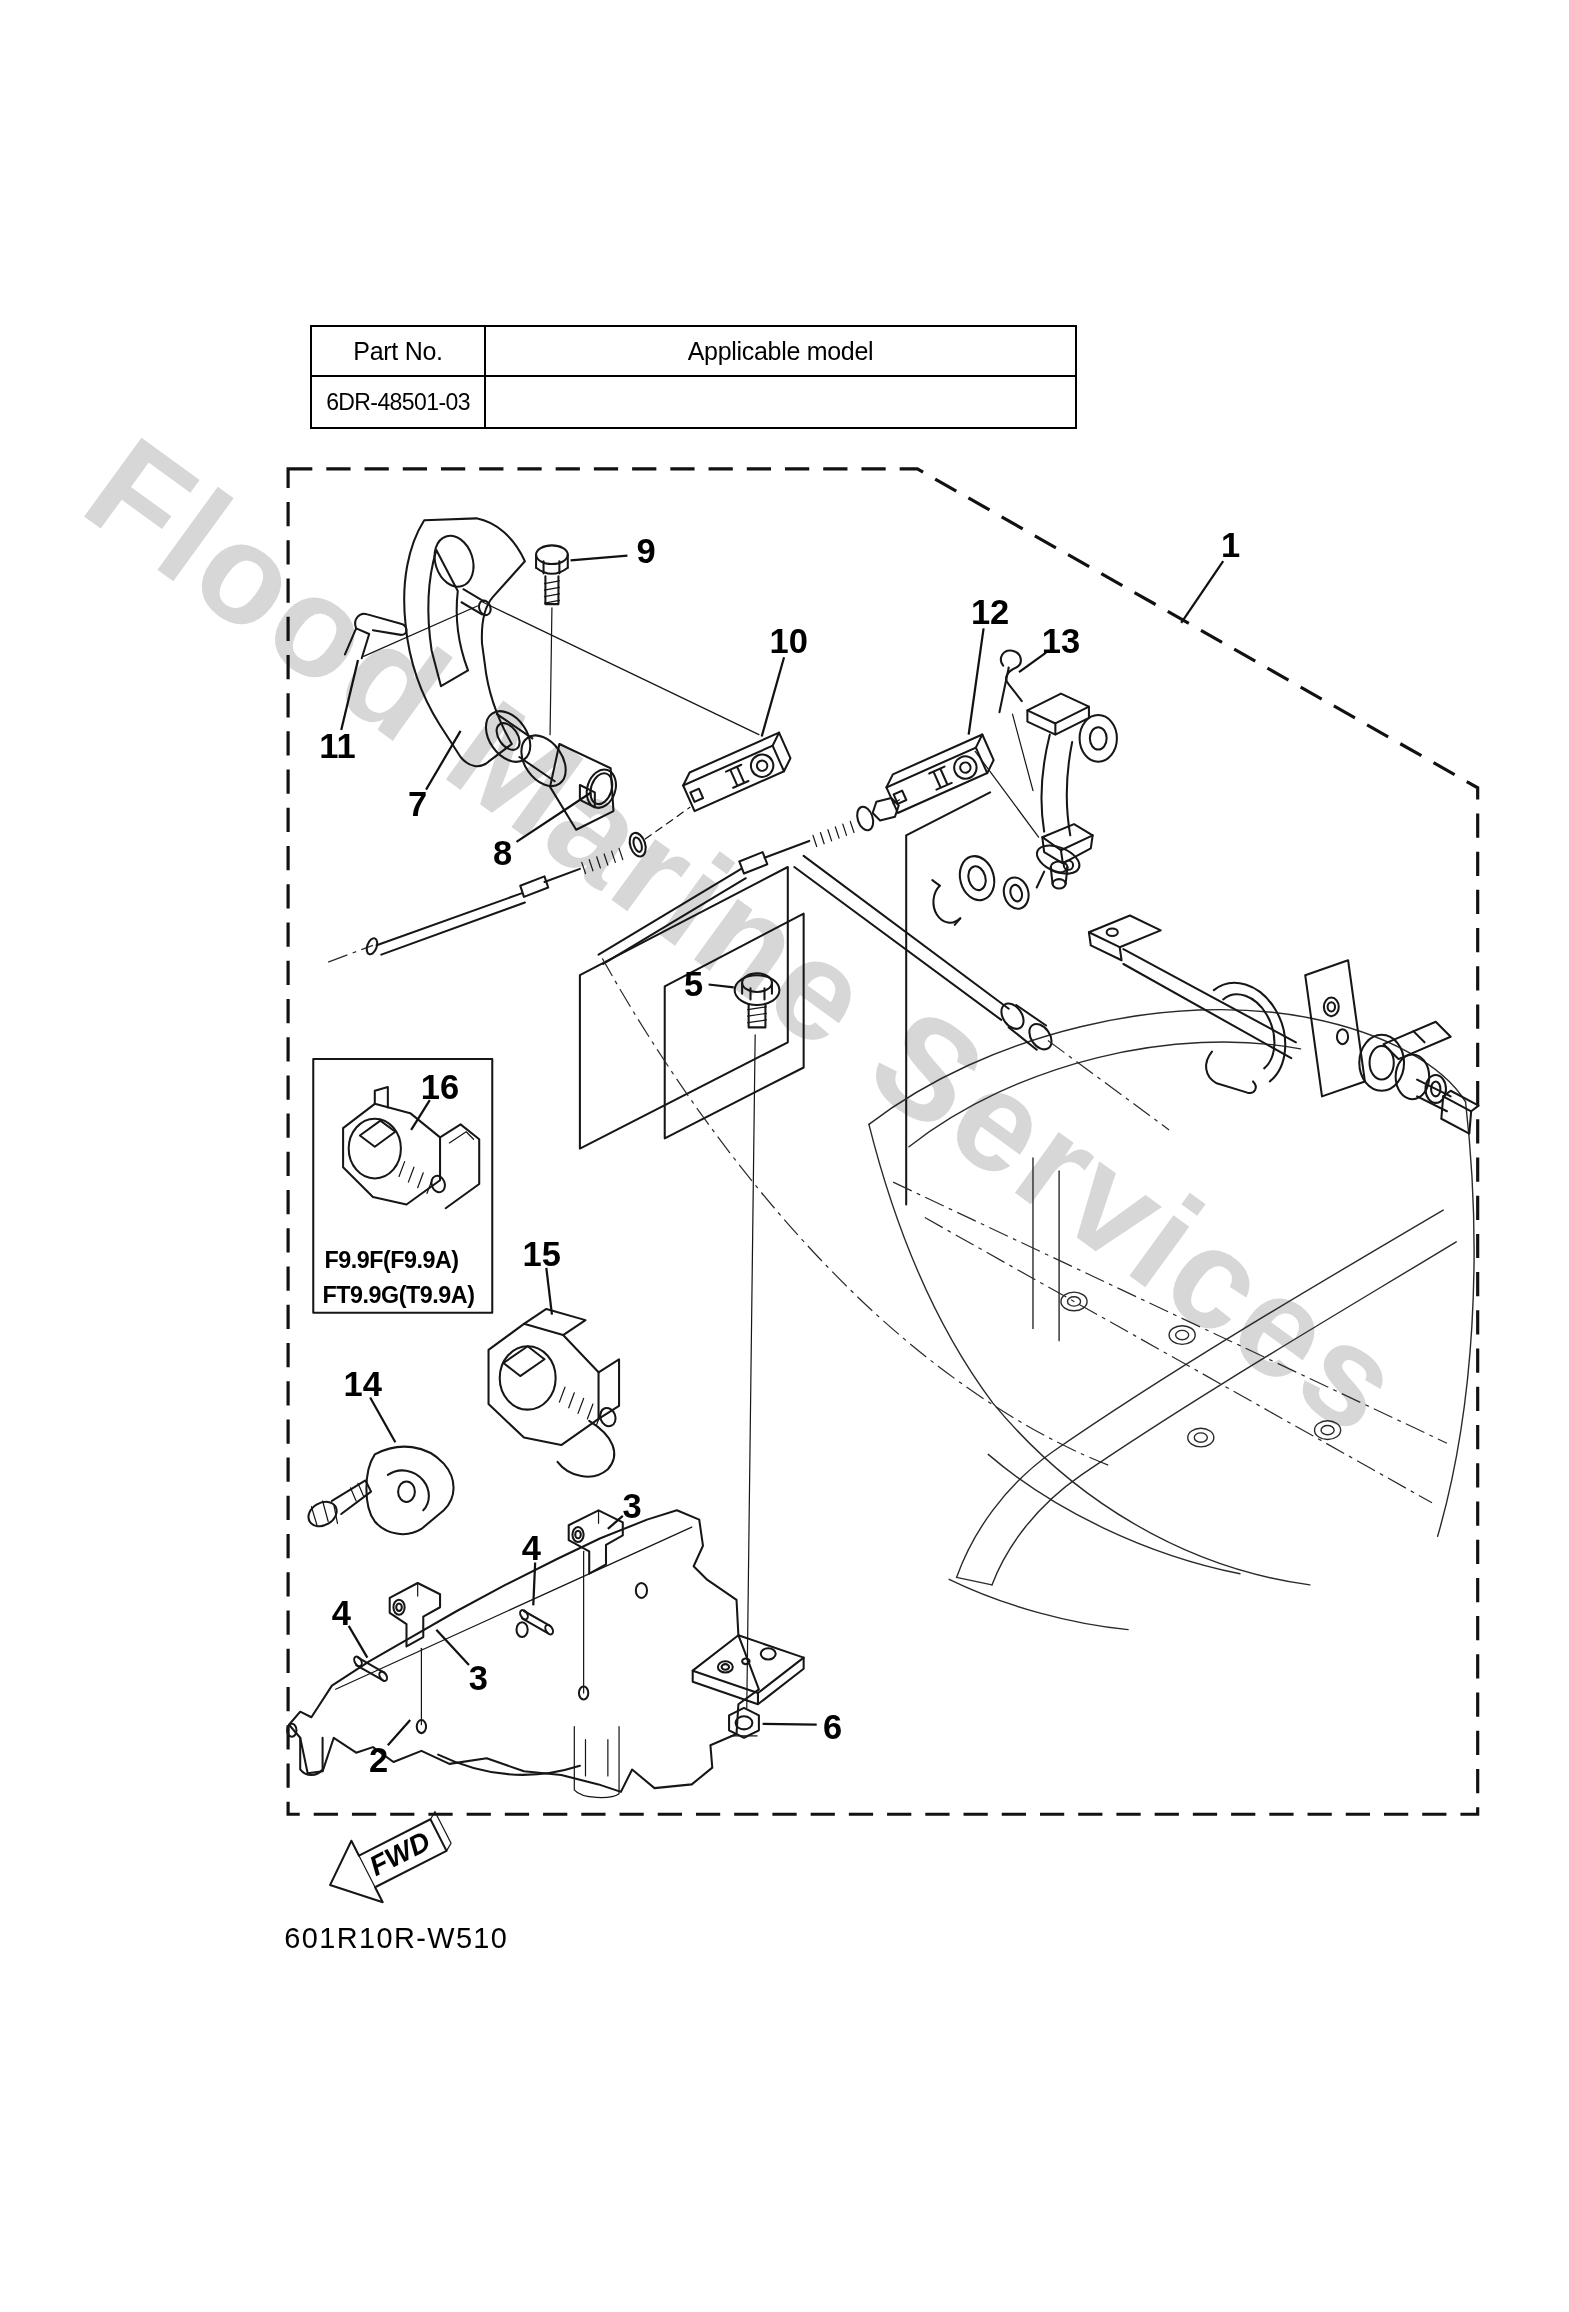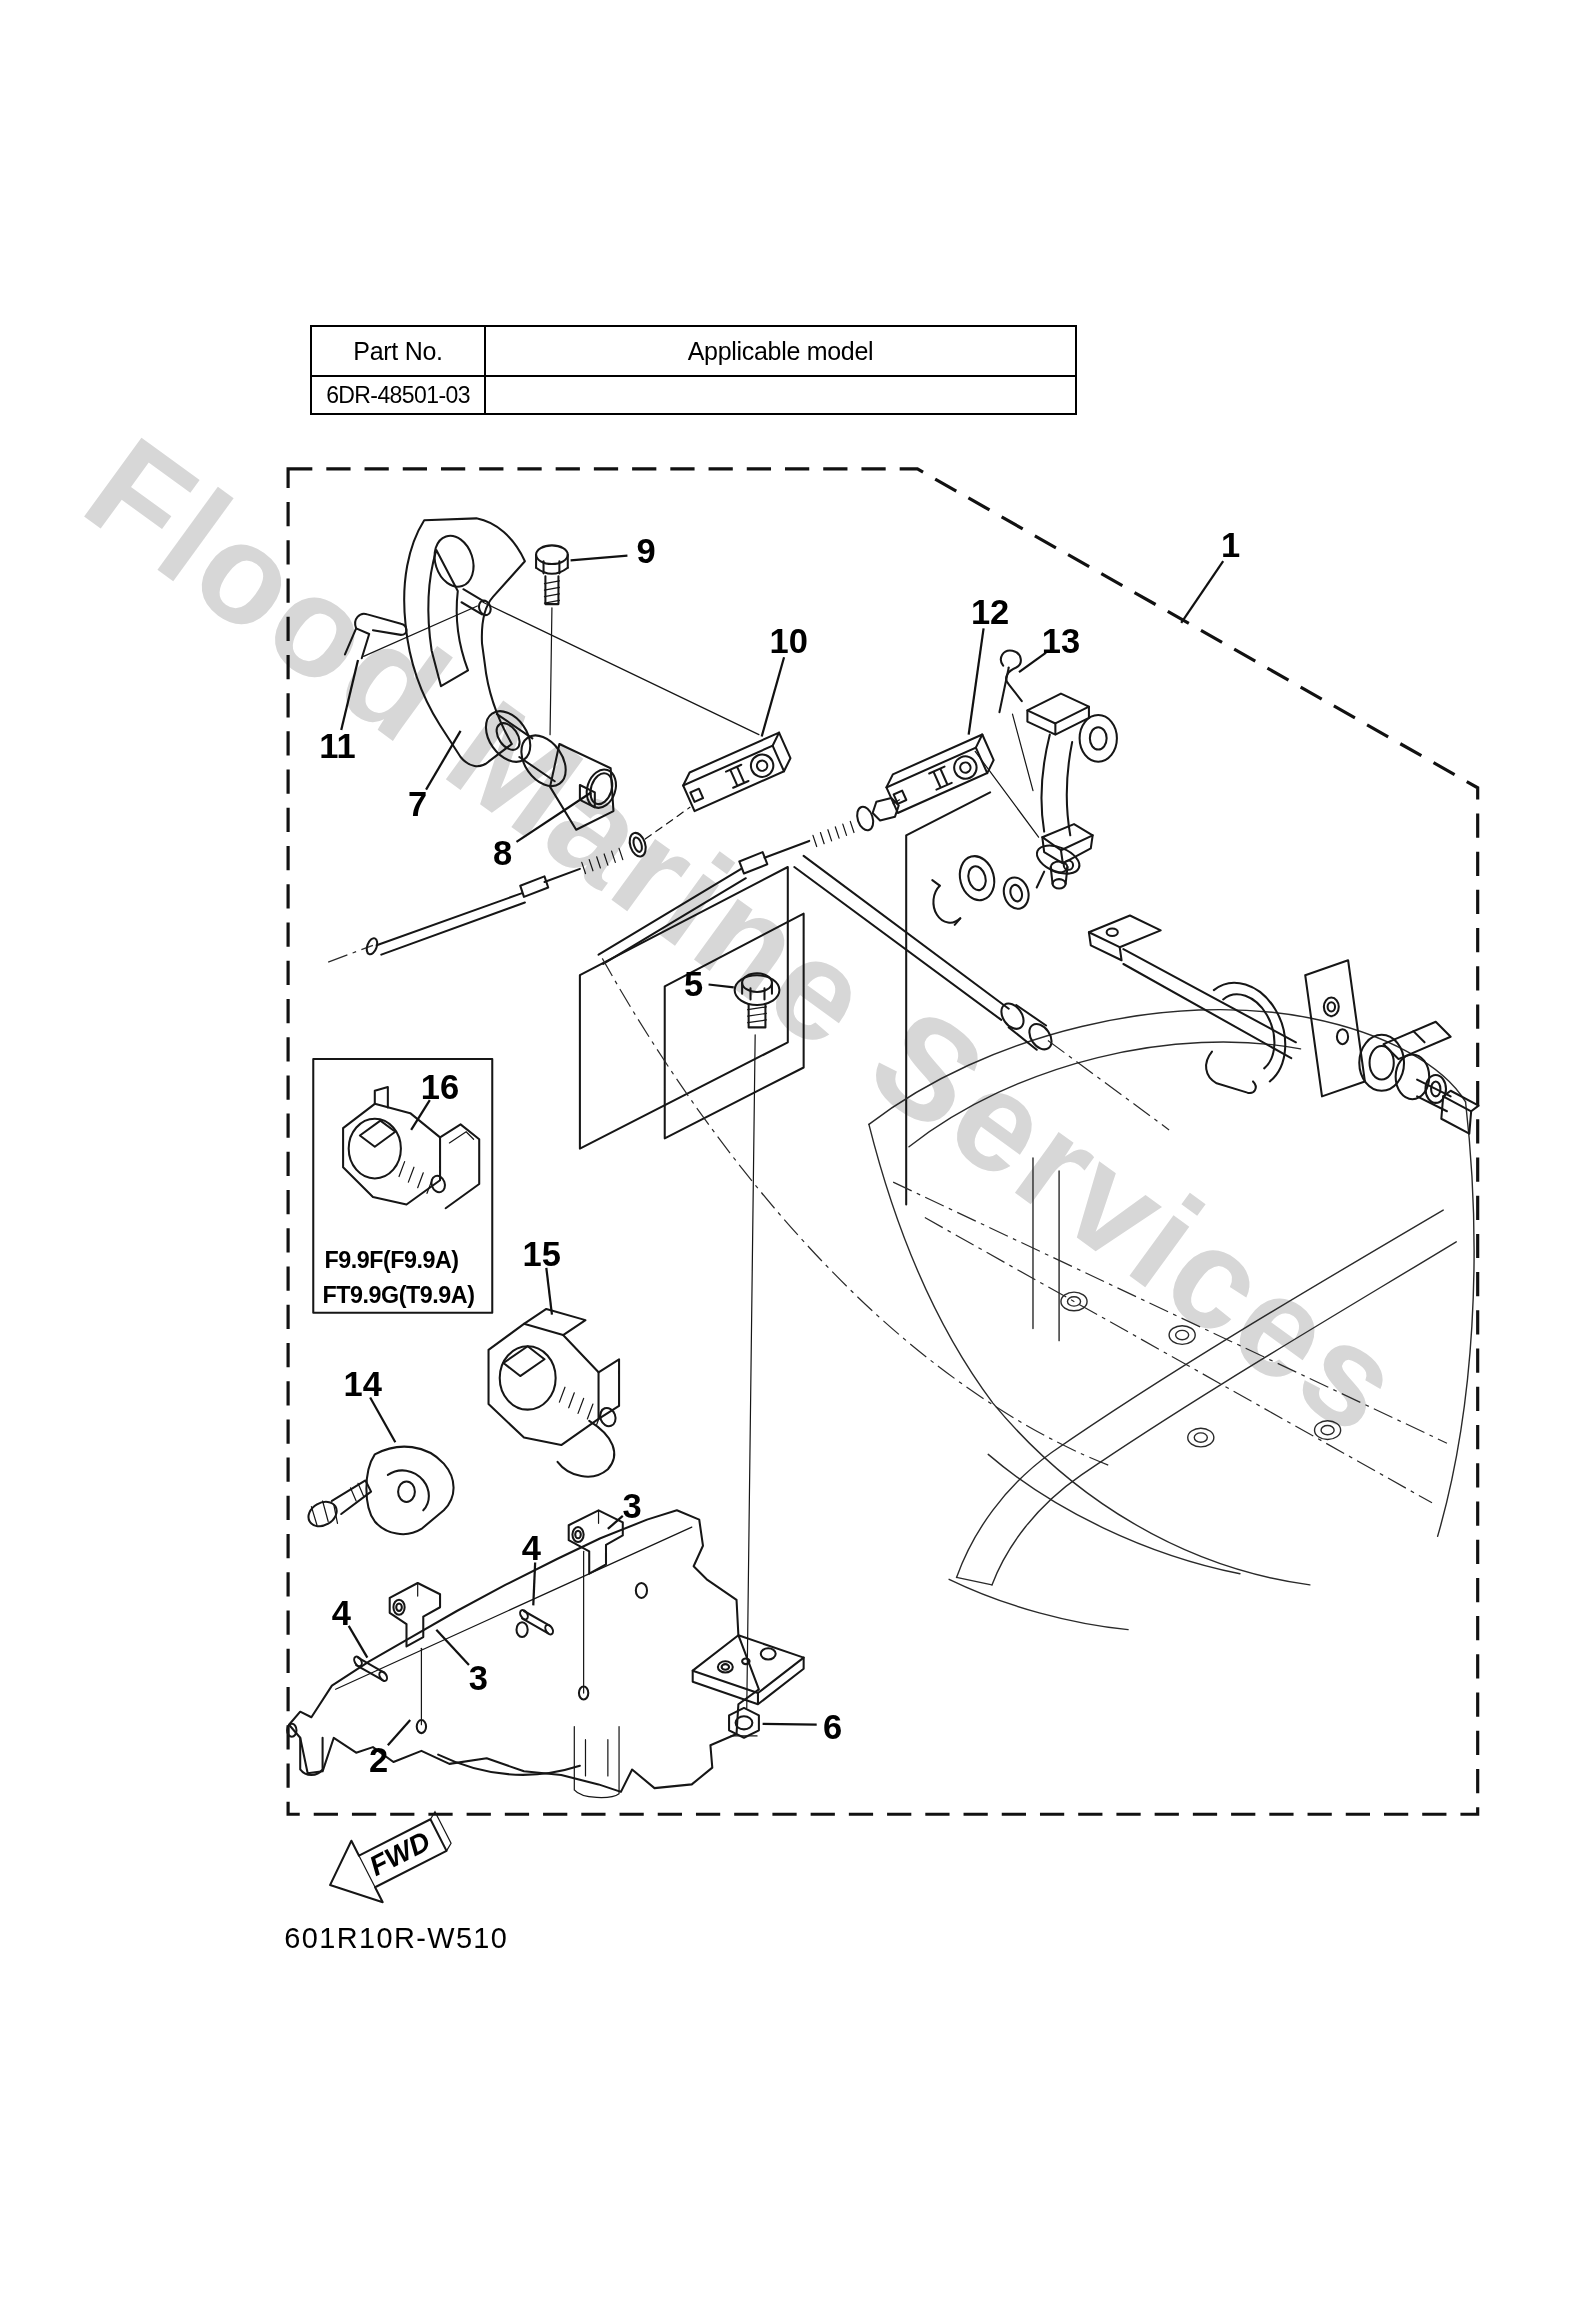--- a/index.html
+++ b/index.html
@@ -8,21 +8,21 @@
   .page{position:absolute;inset:0;background:#fff;}
   svg.art{position:absolute;left:0;top:0;}
   
   .parts-table{position:absolute;left:310px;top:325px;width:763px;
     border:2.8px solid #000;background:#fff;z-index:5;}
   .pt-row{display:grid;grid-template-columns:174px 1fr;}
   .pt-row.hdr{border-bottom:2.8px solid #000;}
   .pt-cell{display:flex;align-items:center;justify-content:center;
     height:48px;font-size:25px;letter-spacing:-0.3px;white-space:nowrap;}
   .pt-cell.c1{border-right:2.8px solid #000;}
-  .pt-row.data .pt-cell{font-size:23px;height:36px;letter-spacing:-0.6px;}
+  .pt-row.data .pt-cell{font-size:23px;height:50px;letter-spacing:-0.6px;}
   
   .ln{stroke:#161616;fill:none;stroke-width:2.2;stroke-linecap:round;stroke-linejoin:round;}
   .ln-thin{stroke:#161616;fill:none;stroke-width:1.3;stroke-linecap:round;}
   .ln-ph{stroke:#2a2a2a;fill:none;stroke-width:1.5;stroke-linecap:round;stroke-linejoin:round;}
   .ln-dd{stroke:#2a2a2a;fill:none;stroke-width:1.3;stroke-dasharray:22 6 4 6;}
   .border-dash{stroke:#111;fill:none;stroke-width:3.4;stroke-dasharray:26 15;}
   .leader{stroke:#111;stroke-width:2.4;fill:none;}
   .callout{font:600 37px "Liberation Sans", sans-serif;fill:#000;}
   .inset-label{font:700 25px "Liberation Sans", sans-serif;fill:#000;letter-spacing:-0.5px;}
   .code-text{font:400 31px "Liberation Sans", sans-serif;fill:#000;letter-spacing:1.5px;}

